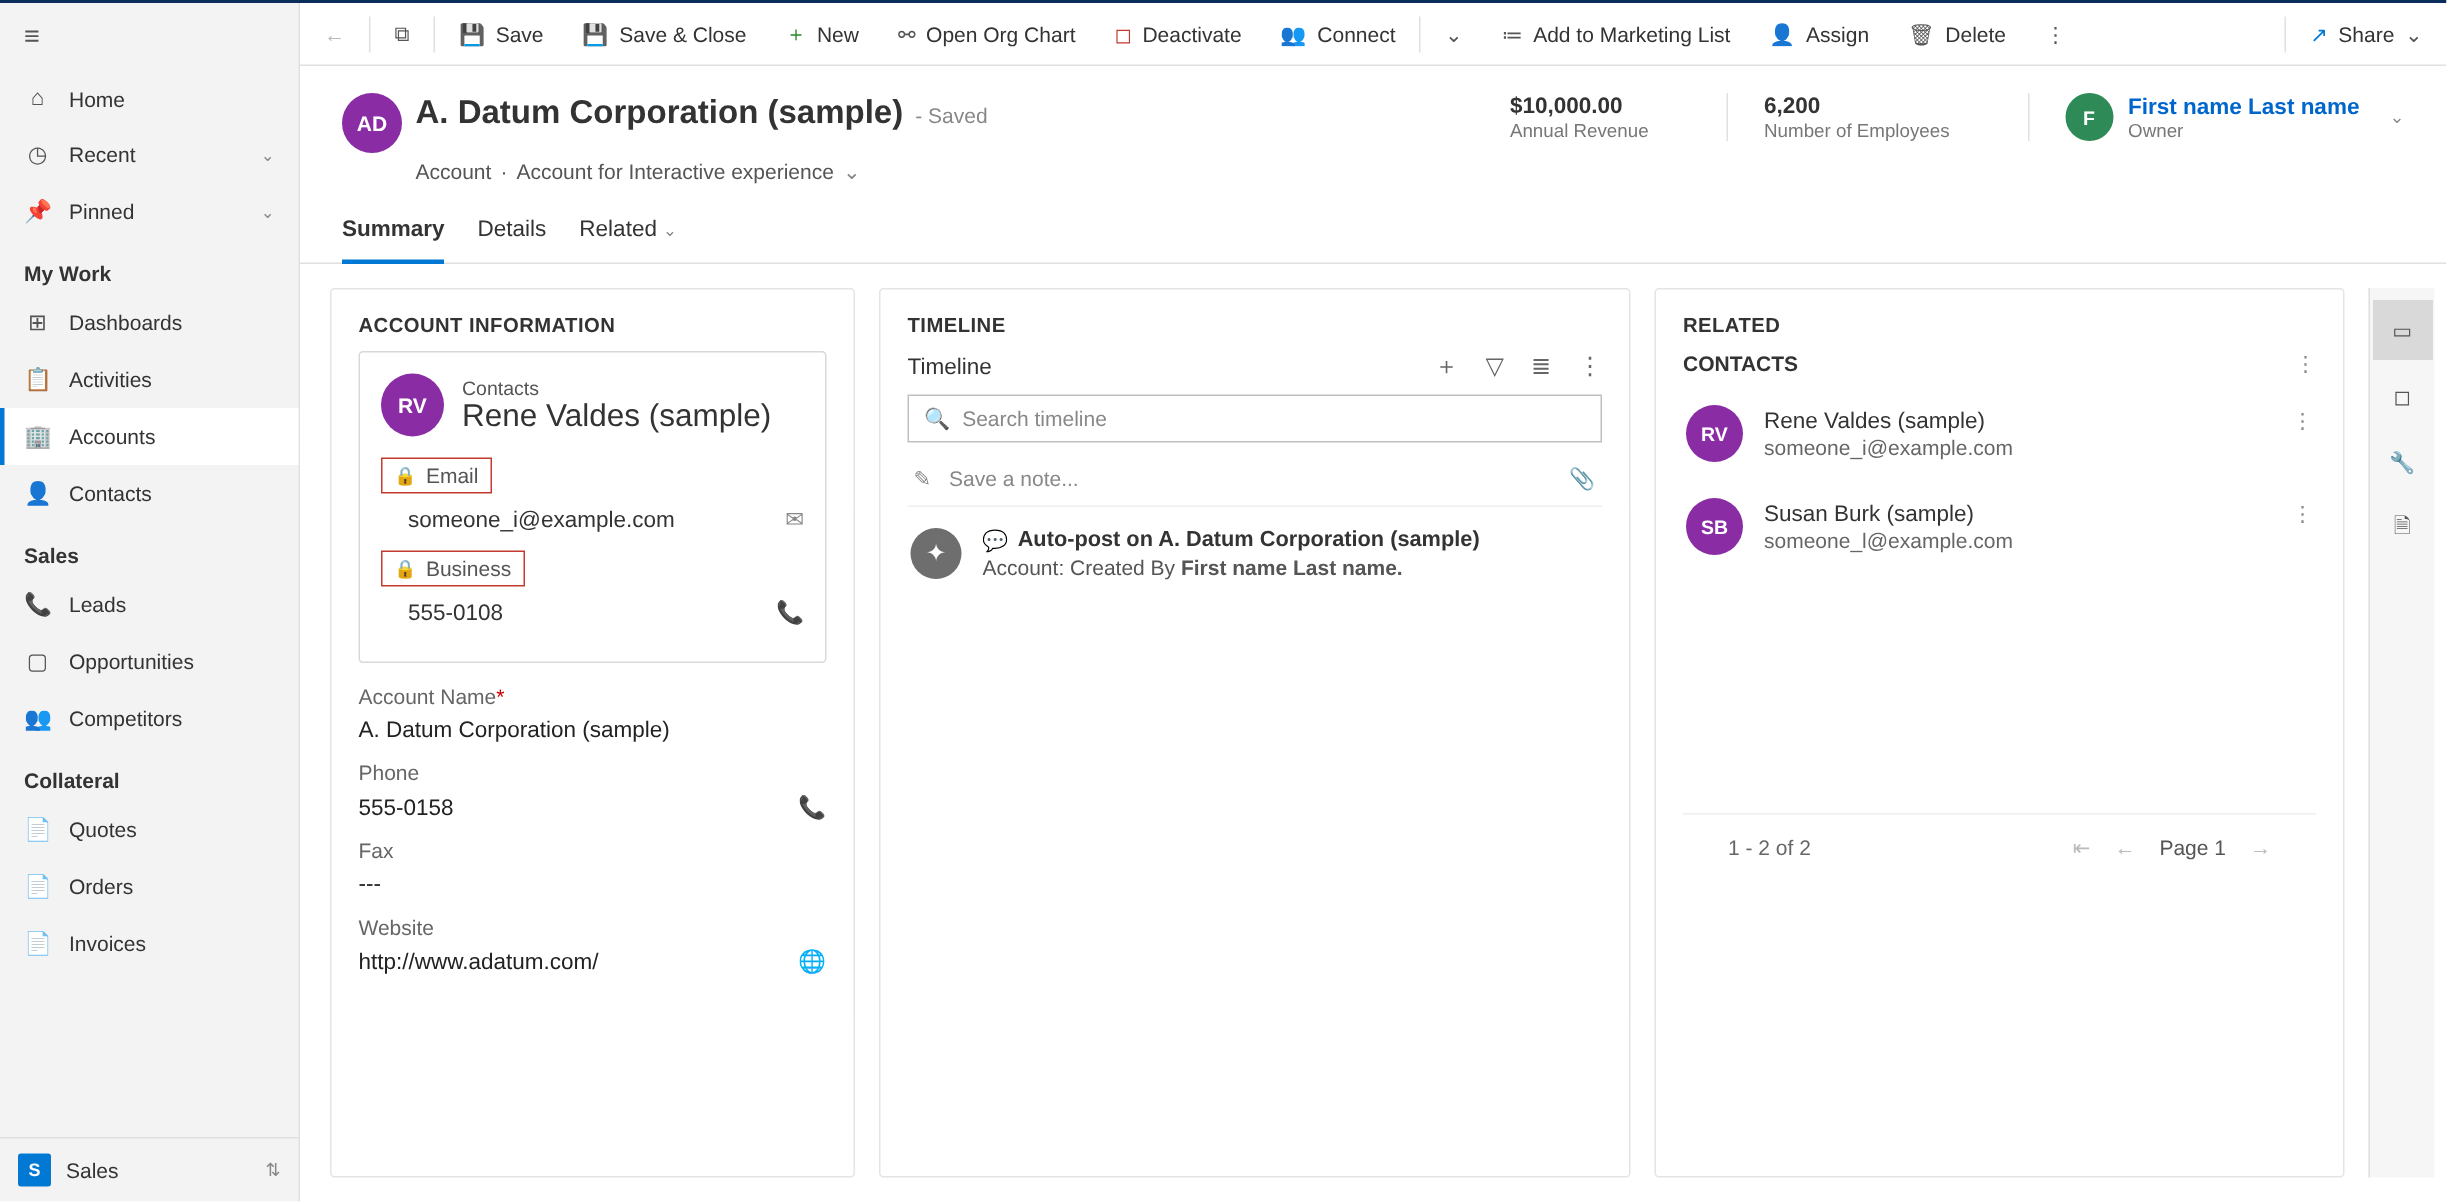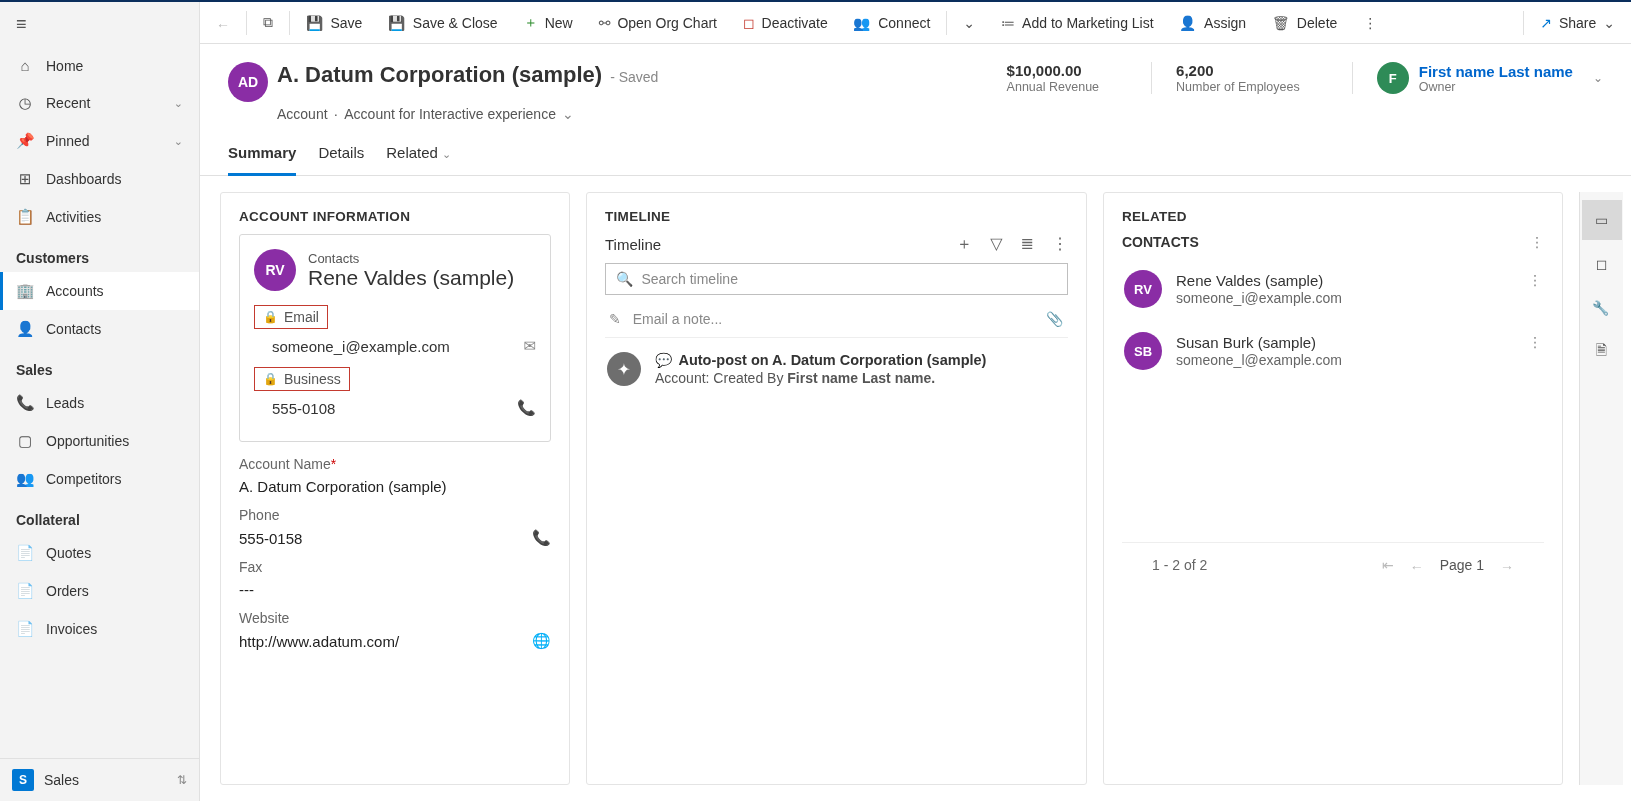--- a/index.html
+++ b/index.html
@@ -105,30 +105,30 @@
         <span class="ico">◷</span>
         <span>Recent</span>
         <span class="chev">⌄</span>
       </div>
     <div class="nav-item">
         <span class="ico">📌</span>
         <span>Pinned</span>
         <span class="chev">⌄</span>
       </div>
 
+    <div class="nav-section">My Work</div>
     <div class="nav-item">
         <span class="ico">⊞</span>
         <span>Dashboards</span>
       </div>
     <div class="nav-item">
         <span class="ico">📋</span>
         <span>Activities</span>
       </div>
 
-    <div class="nav-section">Customers</div>
     <div class="nav-item active">
         <span class="ico">🏢</span>
         <span>Accounts</span>
       </div>
     <div class="nav-item">
         <span class="ico">👤</span>
         <span>Contacts</span>
       </div>
 
     <div class="nav-section">Sales</div>
@@ -333,21 +333,21 @@
             <span>≣</span>
             <span>⋮</span>
           </div>
         </div>
         <div class="tl-search">
           <span>🔍</span>
           <span>Search timeline</span>
         </div>
         <div class="tl-note">
           <span>✎</span>
-          <span>Email a note...</span>
+          <span>Save a note...</span>
           <span class="att">📎</span>
         </div>
         <div class="tl-item">
           <div class="bubble">✦</div>
           <div class="body">
             <div class="line1">
                 <span class="msg">💬</span>
                 <b>Auto-post on A. Datum Corporation (sample)</b>
               </div>
             <div class="line2"><span>Account: Created By </span><b>First name Last name.</b></div>

